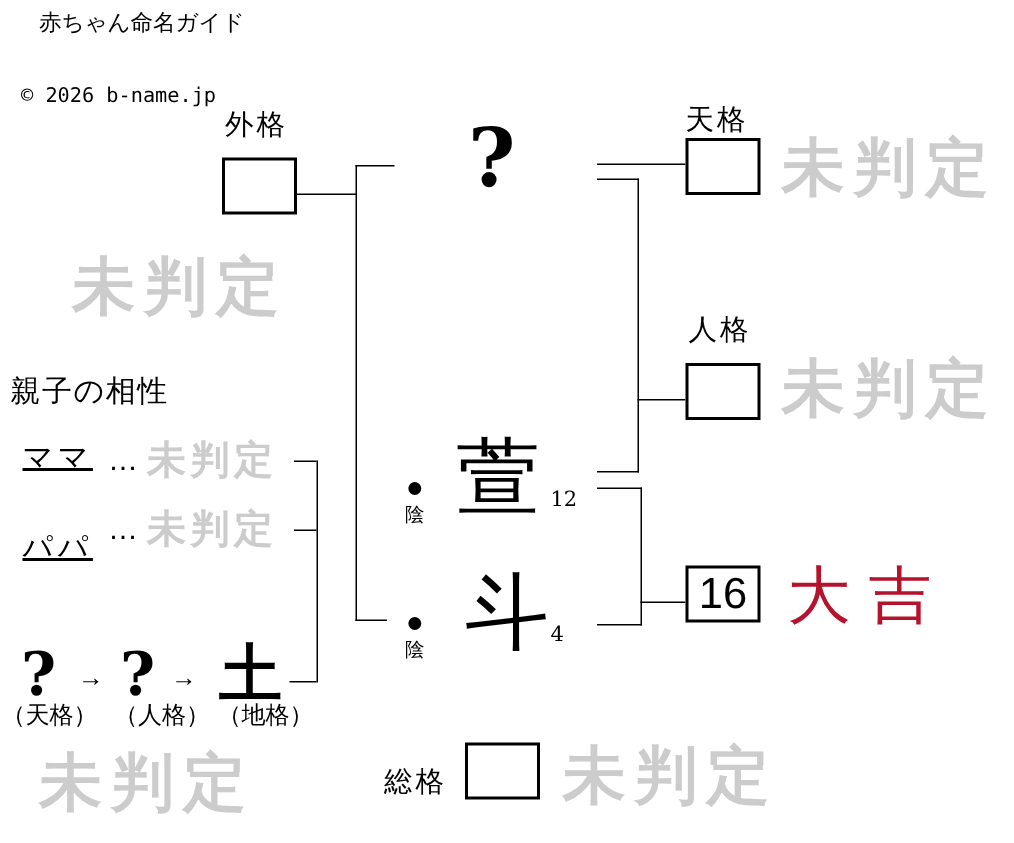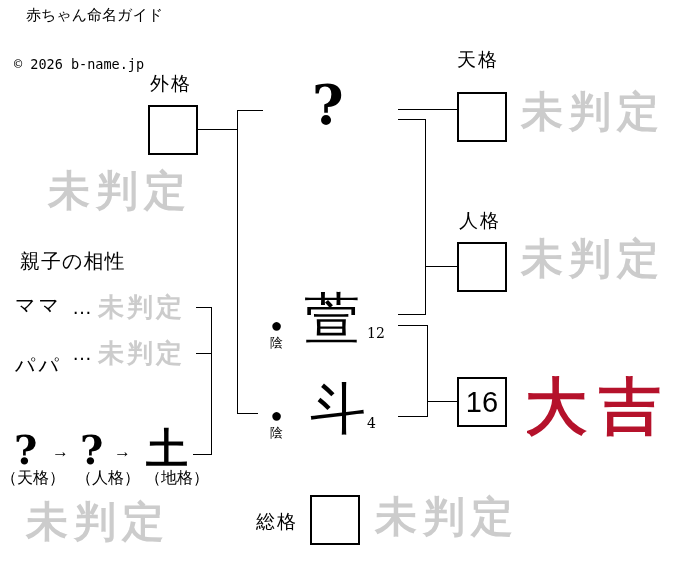--- a/index.html
+++ b/index.html
@@ -5,45 +5,45 @@
   html,body{margin:0;padding:0;background:#fff;}
   #canvas{
     position:relative;width:676px;height:562px;background:#ffffff;
     overflow:hidden;font-family:"Liberation Sans",sans-serif;color:#000;
   }
   .abs{position:absolute;line-height:1;white-space:nowrap;}
   .mono{font-family:"DejaVu Sans Mono",monospace;}
   .gothic{font-family:"Liberation Sans",sans-serif;}
   .kaku-label{font-size:19px;letter-spacing:2px;}
   .kbox{
-    position:absolute;width:50px;height:50px;box-sizing:border-box;
+    position:absolute;width:50px;height:38px;box-sizing:border-box;
     border:2px solid #000;background:#fff;
     display:flex;align-items:center;justify-content:center;
   }
   .kbox-value{font-size:29px;font-family:"Liberation Sans",sans-serif;}
   .big-q{font-size:54px;font-weight:bold;font-family:"DejaVu Serif",serif;}
   .name-char{font-size:56px;font-family:"DejaVu Serif",serif;}
   .stroke-num{font-size:14px;font-family:"DejaVu Serif",serif;}
   .yin{display:flex;flex-direction:column;align-items:center;}
   .yin-dot{font-size:20px;line-height:1;}
   .yin-label{font-size:13px;line-height:1;margin-top:1px;}
   .wm{
     font-family:"DejaVu Serif",serif;font-weight:bold;color:#cccccc;
     font-size:42px;letter-spacing:6px;
   }
   .wm-small{
     font-family:"DejaVu Serif",serif;font-weight:bold;color:#cccccc;
     font-size:26px;letter-spacing:3px;
   }
   .result-good{
-    font-family:"DejaVu Serif",serif;font-weight:bold;color:#b5122b;
-    font-size:62px;letter-spacing:12px;
+    font-family:"DejaVu Serif",serif;font-weight:normal;color:#b5122b;
+    font-size:42px;letter-spacing:12px;
   }
   .section-heading{font-size:20px;letter-spacing:1px;}
-  .compat-label{font-size:20px;letter-spacing:3px;}
+  .compat-label{font-size:20px;letter-spacing:3px;text-decoration:underline;}
   .compat-dots{font-size:20px;}
   .elem-q{font-size:40px;font-weight:bold;font-family:"DejaVu Serif",serif;}
   .elem-kanji{font-size:42px;font-weight:bold;font-family:"DejaVu Serif",serif;}
   .elem-arrow{font-size:17px;}
   .elem-label{font-size:16px;}
   .hline,.vline{position:absolute;background:#000;}
   .hline{height:1px;}
   .vline{width:1px;}
 </style>
 </head>
@@ -72,21 +72,21 @@
   <div class="hline" style="left:427px;top:401px;width:30px;"></div>
 
   <div class="vline" style="left:211px;top:307px;height:148px;"></div>
   <div class="hline" style="left:196px;top:307px;width:15px;"></div>
   <div class="hline" style="left:196px;top:353px;width:15px;"></div>
   <div class="hline" style="left:193px;top:454px;width:18px;"></div>
 
   <div class="abs gothic kaku-label" style="left:150px;top:74px;">外格</div>
   <div class="kbox" style="left:148px;top:105px;"></div>
 
-  <div class="abs gothic kaku-label" style="left:457px;top:50px;text-align:right;">天格</div>
+  <div class="abs gothic kaku-label" style="left:457px;top:71px;text-align:right;">天格</div>
   <div class="kbox" style="left:457px;top:92px;"></div>
 
   <div class="abs gothic kaku-label" style="left:459px;top:211px;">人格</div>
   <div class="kbox" style="left:457px;top:242px;"></div>
 
   <div class="abs gothic kaku-label" style="left:458px;top:345px;margin-top:40px;">地格</div>
   <div class="kbox" style="left:457px;top:377px;">
     <span class="kbox-value">16</span>
   </div>
 
@@ -109,21 +109,21 @@
   <div class="abs name-char" style="left:310px;top:381px;">斗</div>
   <div class="abs stroke-num" style="left:367px;top:416px;">4</div>
 
   <div class="abs wm" style="left:48px;top:170px;">未判定</div>
   <div class="abs wm" style="left:521px;top:91px;">未判定</div>
   <div class="abs wm" style="left:521px;top:238px;">未判定</div>
   <div class="abs result-good" style="left:525px;top:376px;">大吉</div>
   <div class="abs wm" style="left:375px;top:496px;">未判定</div>
   <div class="abs wm" style="left:26px;top:501px;">未判定</div>
 
-  <div class="abs gothic section-heading" style="left:20px;top:251px;">親子の相性</div>
+  <div class="abs gothic section-heading" style="left:7px;top:251px;">親子の相性</div>
 
   <div class="abs gothic compat-label" style="left:15px;top:295px;">ママ</div>
   <div class="abs gothic compat-dots" style="left:72px;top:297px;">…</div>
   <div class="abs wm-small" style="left:98px;top:294px;">未判定</div>
 
   <div class="abs gothic compat-label" style="left:15px;top:355px;">パパ</div>
   <div class="abs gothic compat-dots" style="left:72px;top:343px;">…</div>
   <div class="abs wm-small" style="left:98px;top:340px;">未判定</div>
 
 

